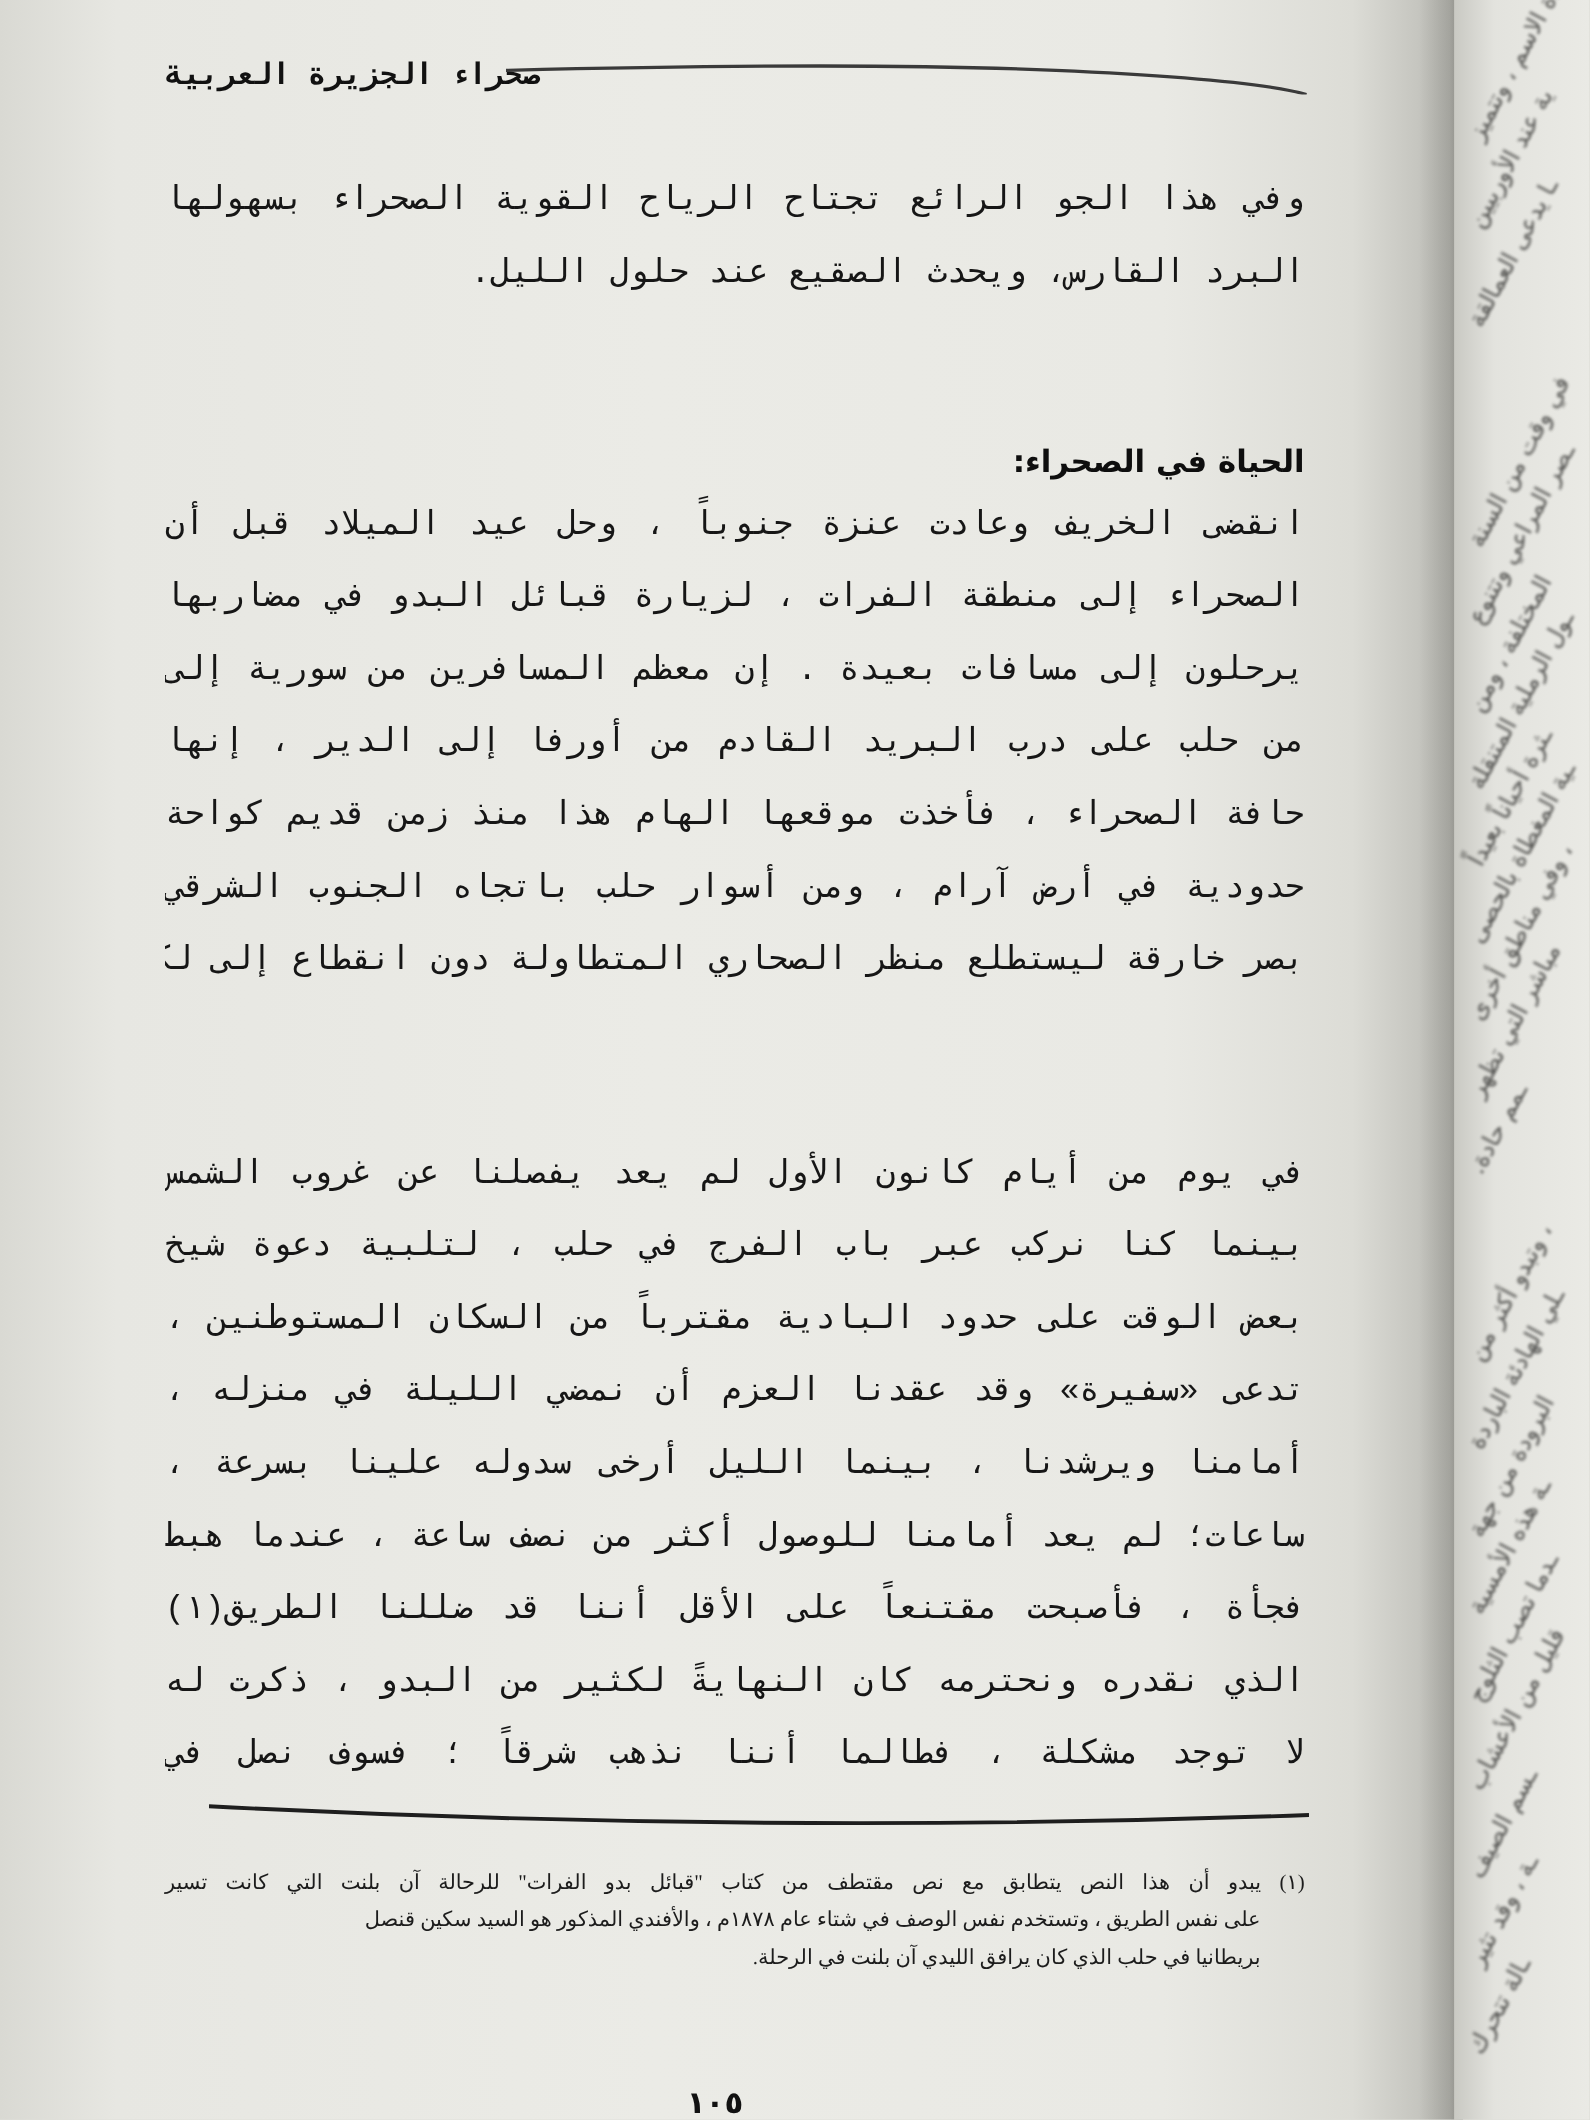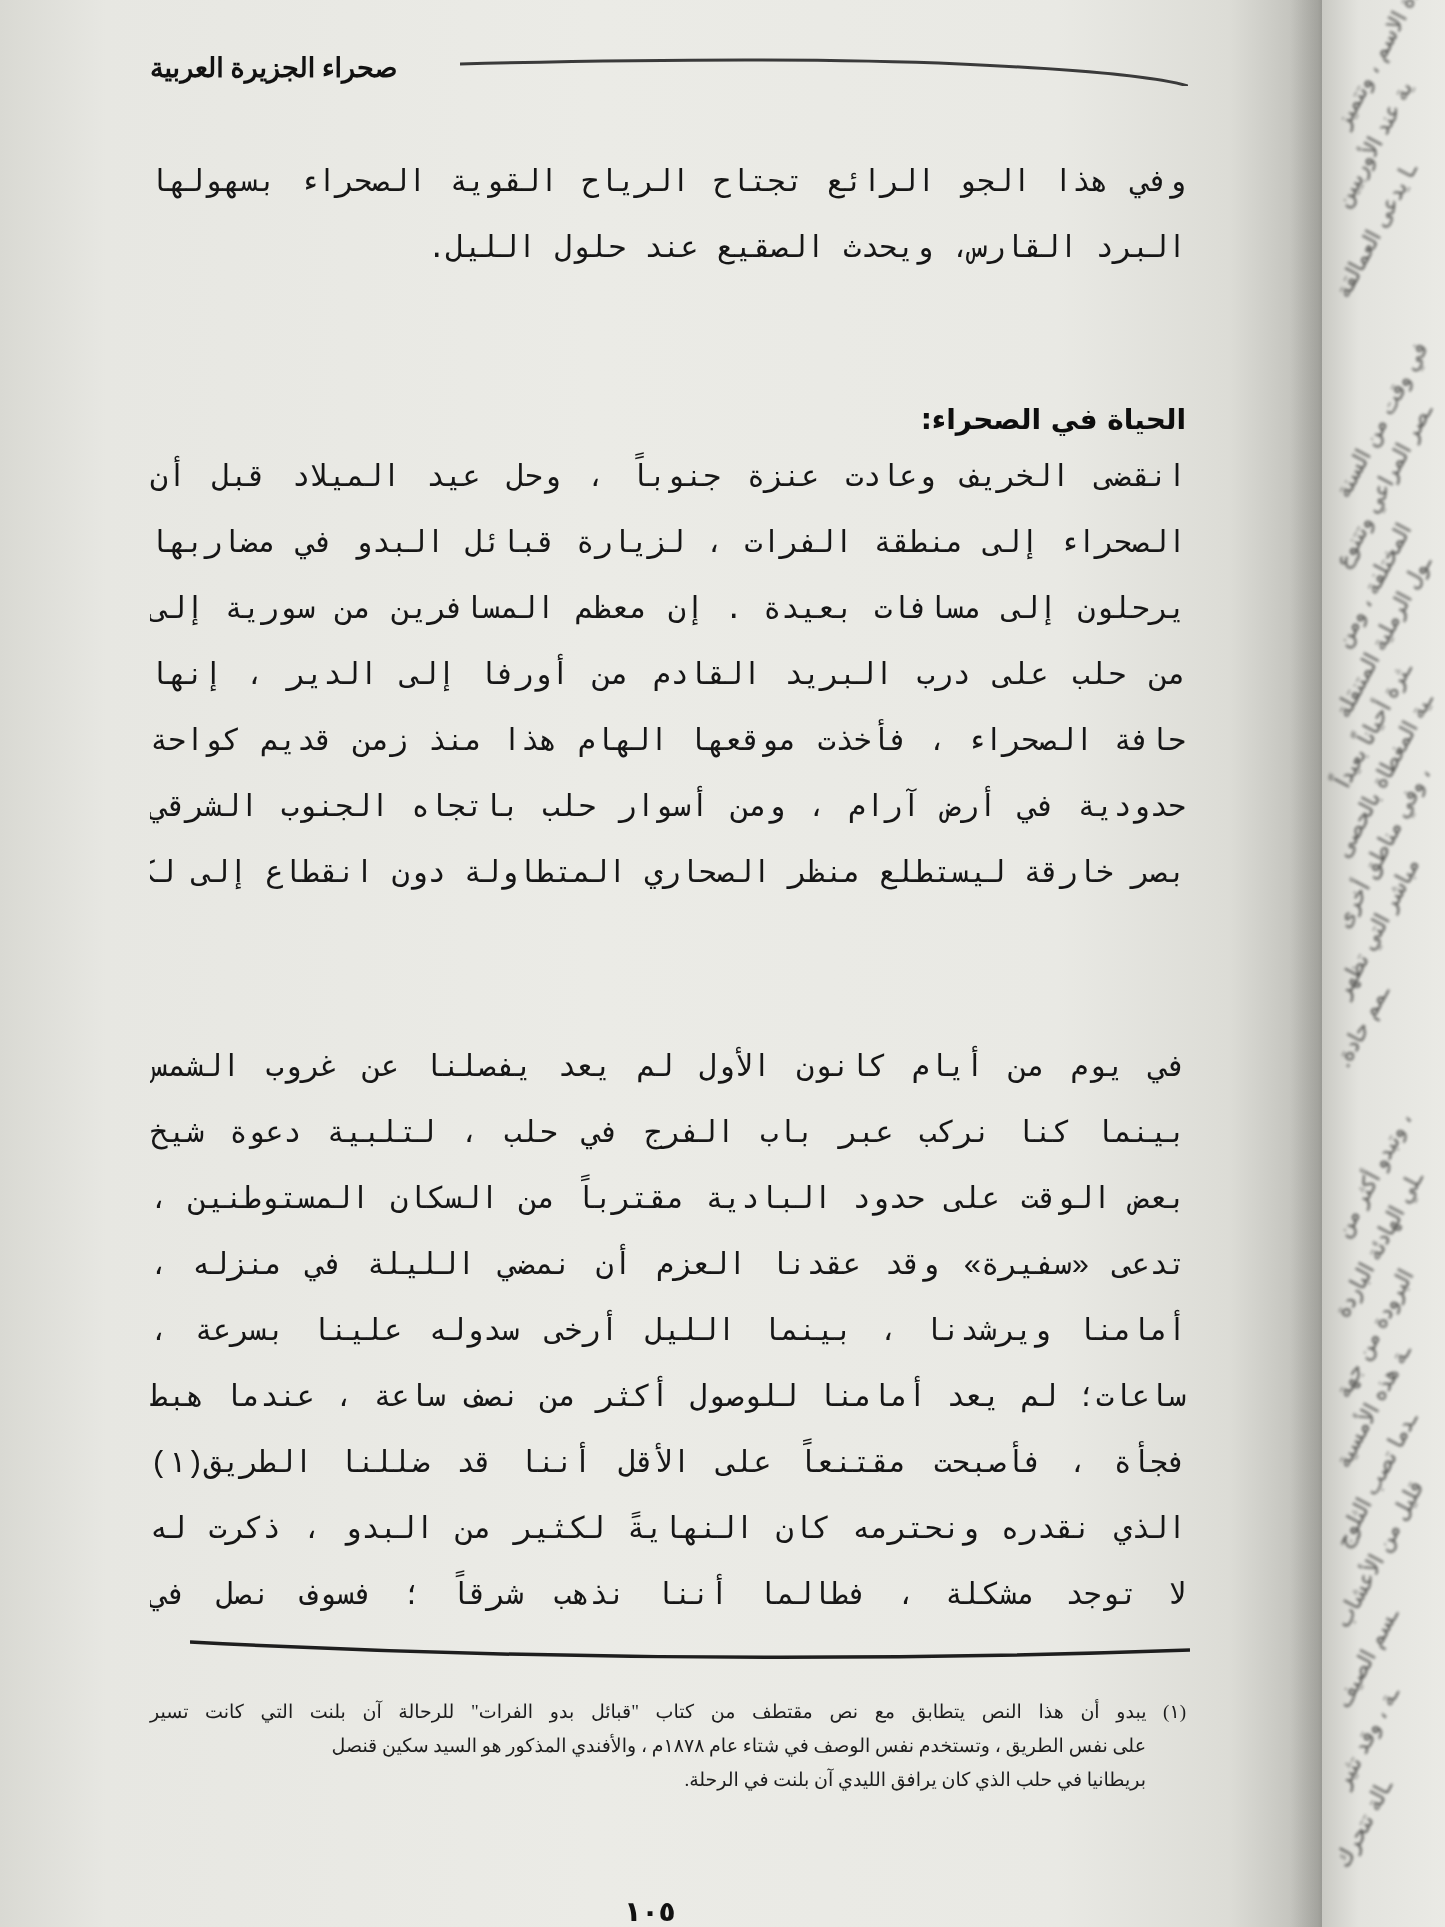--- a/index.html
+++ b/index.html
@@ -58,21 +58,21 @@
       left: 150px;
       top: 52px;
       width: 1040px;
       height: 50px;
       direction: rtl;
     }
     .running-head .rh-title {
       position: absolute;
       left: 0;
       top: 0;
-      font-family: Liberation Serif, serif;
+      font-family: Liberation Mono, monospace;
       font-weight: bold;
       font-size: 27px;
       color: #111;
       letter-spacing: -0.5px;
     }
     .running-head .rh-rule {
       position: absolute;
       left: 310px;
       top: 6px;
       width: 728px;

